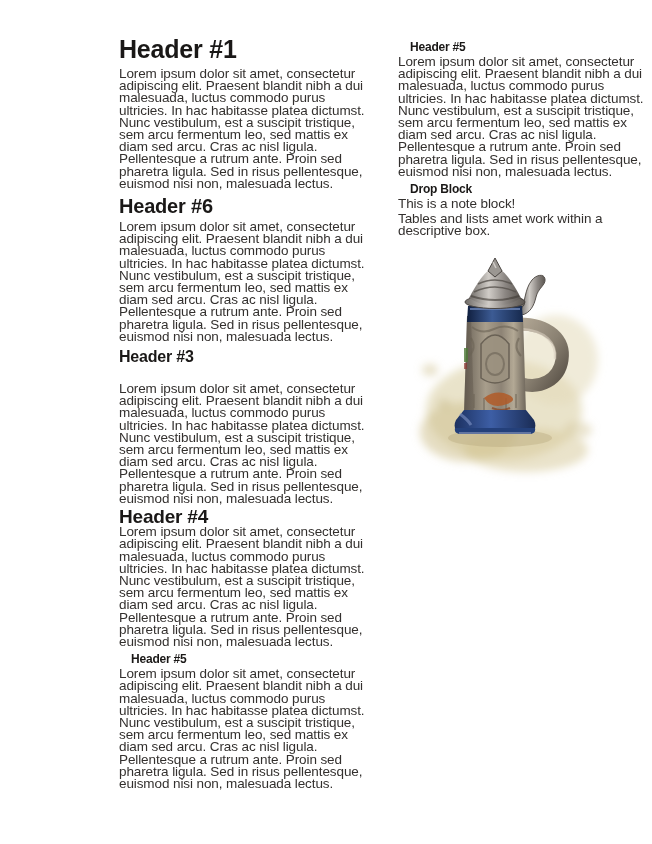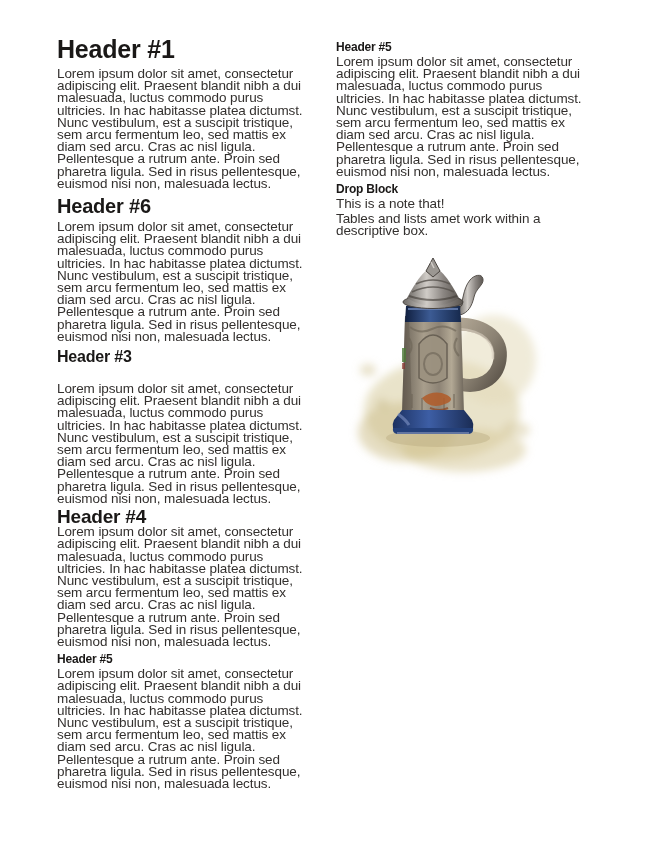--- a/index.html
+++ b/index.html
@@ -2,33 +2,33 @@
 <html><head>
 <meta charset="utf-8">
 <style>
   html,body { margin:0; padding:0; background:#ffffff; }
   body {
     width:652px; height:844px; overflow:hidden;
     font-family:"Liberation Sans", sans-serif;
     color:#33302e;
     -webkit-font-smoothing:antialiased;
   }
-  .page { display:flex; padding:36px 0 0 57px; gap:25px; box-sizing:border-box; }
+  .page { display:flex; padding:36px 0 0 57px; gap:25px; box-sizing:border-box;justify-content:flex-end; }
   .col { width:254px; flex:0 0 254px; }
 
   .body-p {
     font-size:13.5px; line-height:12.2px; letter-spacing:-0.1px;
     margin:0 0 3px 0;
   }
   h1,h2,h3,h4,h5 { color:#1a1817; font-weight:700; letter-spacing:-0.2px; }
   h1 { font-size:25px; line-height:27px; margin:0 0 5px 0; }
   h2 { font-size:20px; line-height:23px; margin:5px 0 3px 0; }
   h3 { font-size:16px; line-height:17px; margin:5px 0 18px 0; }
   h4 { font-size:19px; line-height:14px; margin:5px 0 2px 0; }
-  h5 { font-size:12px;  line-height:13px; margin:5px 0 2px 0; }
+  h5 { font-size:12px;  line-height:13px; margin:5px 0 2px 12px; }
   .col-right > h5:first-child { margin-top:5px; }
   .inline-bold { font-weight:400; }
 
   .illustration { margin:14px 0 0 10px; display:block; }
 </style>
 </head>
 <body>
 
 <div class="page">
 
@@ -47,21 +47,21 @@
 
     <h5>Header #5</h5>
     <p class="body-p">Lorem ipsum dolor sit amet, consectetur adipiscing elit. Praesent blandit nibh a dui malesuada, luctus commodo purus ultricies. In hac habitasse platea dictumst. Nunc vestibulum, est a suscipit tristique, sem arcu fermentum leo, sed mattis ex diam sed arcu. Cras ac nisl ligula. Pellentesque a rutrum ante. Proin sed pharetra ligula. Sed in risus pellentesque, euismod nisi non, malesuada lectus.</p>
   </div>
 
   <div class="col col-right">
     <h5>Header #5</h5>
     <p class="body-p">Lorem ipsum dolor sit amet, consectetur adipiscing elit. Praesent blandit nibh a dui malesuada, luctus commodo purus ultricies. In hac habitasse platea dictumst. Nunc vestibulum, est a suscipit tristique, sem arcu fermentum leo, sed mattis ex diam sed arcu. Cras ac nisl ligula. Pellentesque a rutrum ante. Proin sed pharetra ligula. Sed in risus pellentesque, euismod nisi non, malesuada lectus.</p>
 
     <h5>Drop Block</h5>
-    <p class="body-p">This is a note that!</p>
+    <p class="body-p">This is a note block!</p>
 
 
     <p class="body-p"><span class="inline-bold">Tables and lists</span><span> amet work within a descriptive box.</span></p>
 
     <svg class="illustration" width="200" height="232" viewBox="0 0 200 232" xmlns="http://www.w3.org/2000/svg">
       <defs>
         <filter id="wash" x="-40%" y="-40%" width="180%" height="180%">
           <feGaussianBlur stdDeviation="4.5"></feGaussianBlur>
         </filter>
         <linearGradient id="gLid" x1="0" y1="0" x2="1" y2="0">

